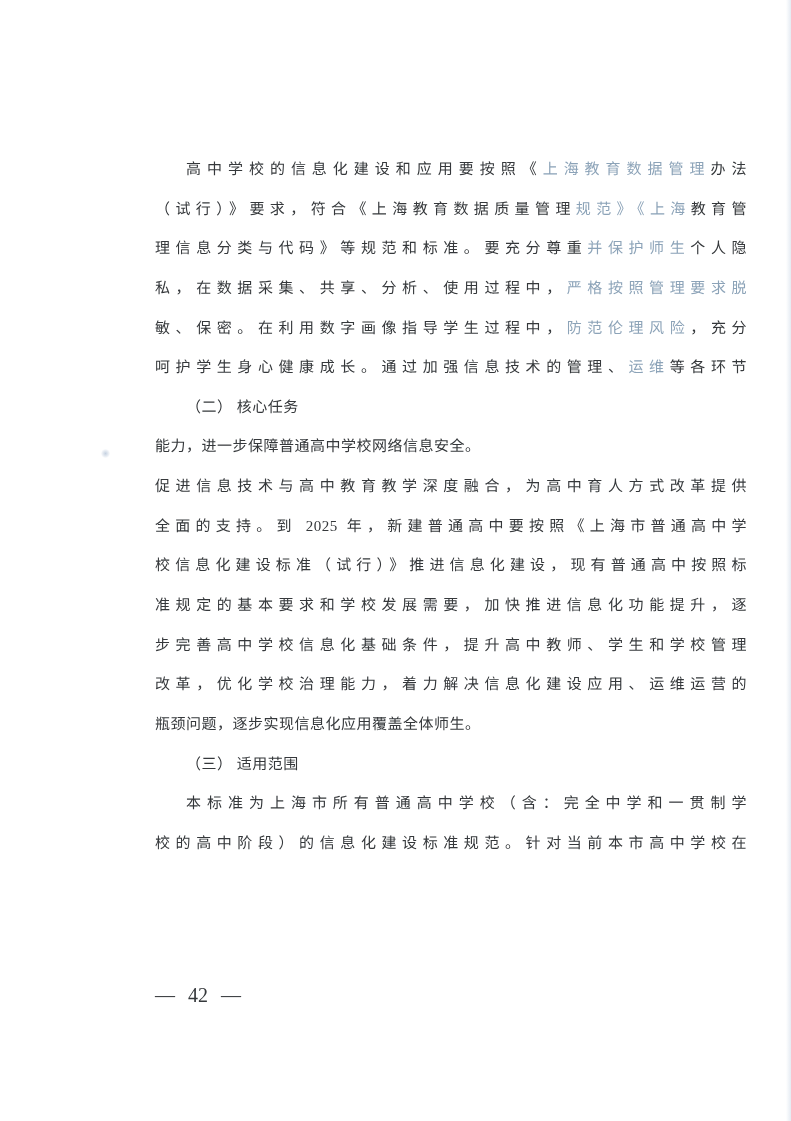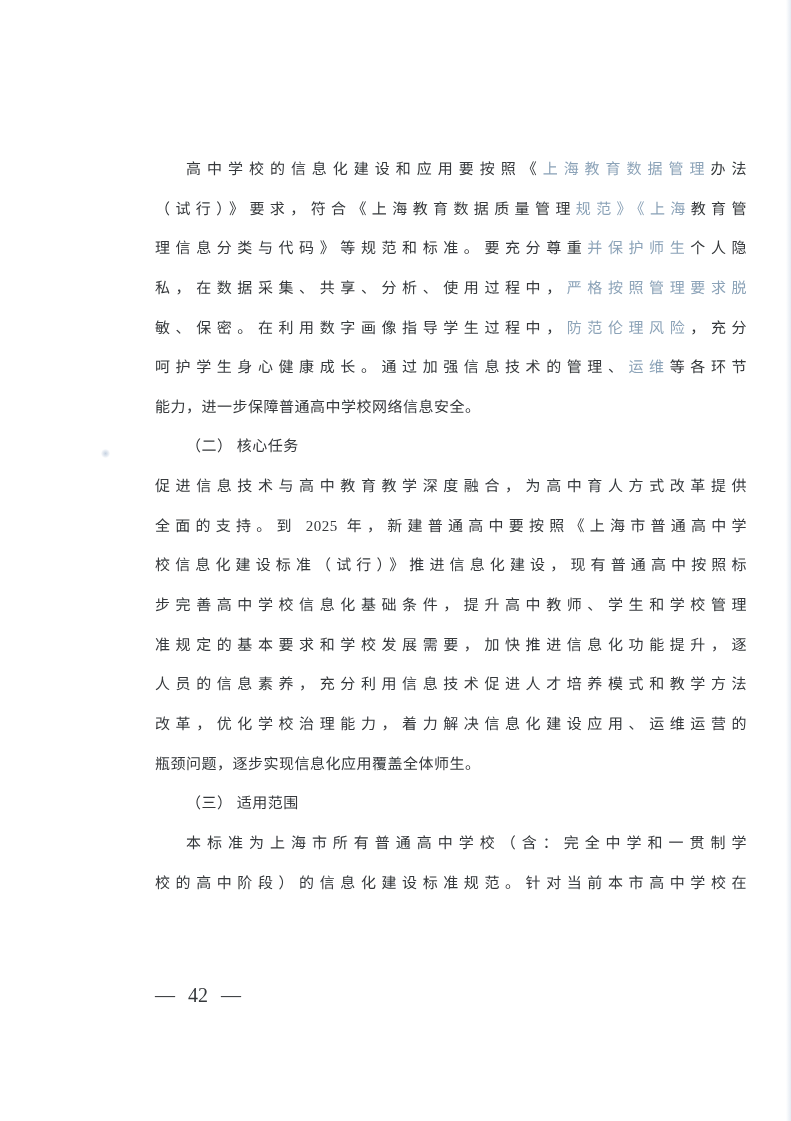--- a/index.html
+++ b/index.html
@@ -83,28 +83,27 @@
 
 <div class="page">
 
   <div class="textblock" id="textblock">
       <div class="line fill indent"><span class="seg">高中学校的信息化建设和应用要按照《</span><span class="seg faded">上海教育数据管理</span><span class="seg">办法</span></div>
       <div class="line fill"><span class="seg">（试行）》要求，符合《上海教育数据质量管理</span><span class="seg faded">规范》《上海</span><span class="seg">教育管</span></div>
       <div class="line fill"><span class="seg">理信息分类与代码》等规范和标准。要充分尊重</span><span class="seg faded">并保护师生</span><span class="seg">个人隐</span></div>
       <div class="line fill"><span class="seg">私，在数据采集、共享、分析、使用过程中，</span><span class="seg faded">严格按照管理要求脱</span></div>
       <div class="line fill"><span class="seg">敏、保密。在利用数字画像指导学生过程中，</span><span class="seg faded">防范伦理风险</span><span class="seg">，充分</span></div>
       <div class="line fill"><span class="seg">呵护学生身心健康成长。通过加强信息技术的管理、</span><span class="seg faded">运维</span><span class="seg">等各环节</span></div>
+      <div class="line indent heading"><span class="seg">（二） 核心任务</span></div>
       <div class="line"><span class="seg">能力，进一步保障普通高中学校网络信息安全。</span></div>
-      <div class="line indent heading"><span class="seg">（二） 核心任务</span></div>
       <div class="line fill"><span class="seg">促进信息技术与高中教育教学深度融合，为高中育人方式改革提供</span></div>
       <div class="line fill"><span class="seg">全面的支持。到 2025 年，新建普通高中要按照《上海市普通高中学</span></div>
       <div class="line fill"><span class="seg">校信息化建设标准（试行）》推进信息化建设，现有普通高中按照标</span></div>
+      <div class="line fill"><span class="seg">准规定的基本要求和学校发展需要，加快推进信息化功能提升，逐</span></div>
       <div class="line fill"><span class="seg">步完善高中学校信息化基础条件，提升高中教师、学生和学校管理</span></div>
-      <div class="line fill"><span class="seg">准规定的基本要求和学校发展需要，加快推进信息化功能提升，逐</span></div>
-      <div class="line fill"><span class="seg">人员的信息素养，充分利用信息技术促进人才培养模式和教学方法</span></div>
       <div class="line fill"><span class="seg">改革，优化学校治理能力，着力解决信息化建设应用、运维运营的</span></div>
       <div class="line"><span class="seg">瓶颈问题，逐步实现信息化应用覆盖全体师生。</span></div>
       <div class="line indent heading"><span class="seg">（三） 适用范围</span></div>
       <div class="line fill indent"><span class="seg">本标准为上海市所有普通高中学校（含：完全中学和一贯制学</span></div>
       <div class="line fill"><span class="seg">校的高中阶段）的信息化建设标准规范。针对当前本市高中学校在</span></div>
     </div>
 
   <div class="footer">
     <span>—</span>
     <span>42</span>

